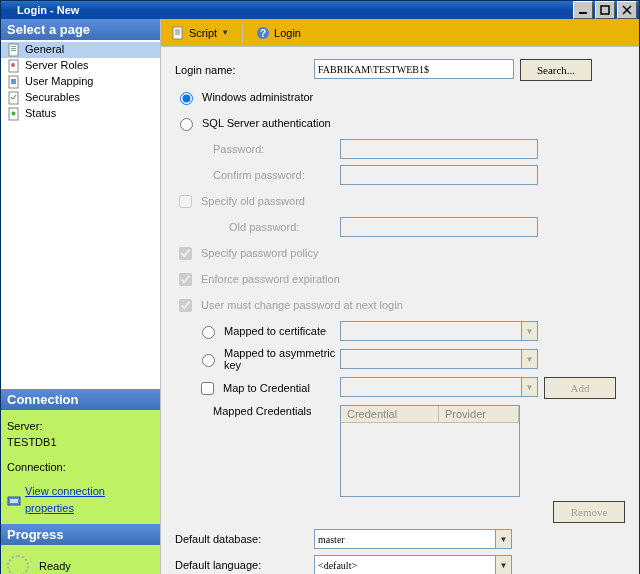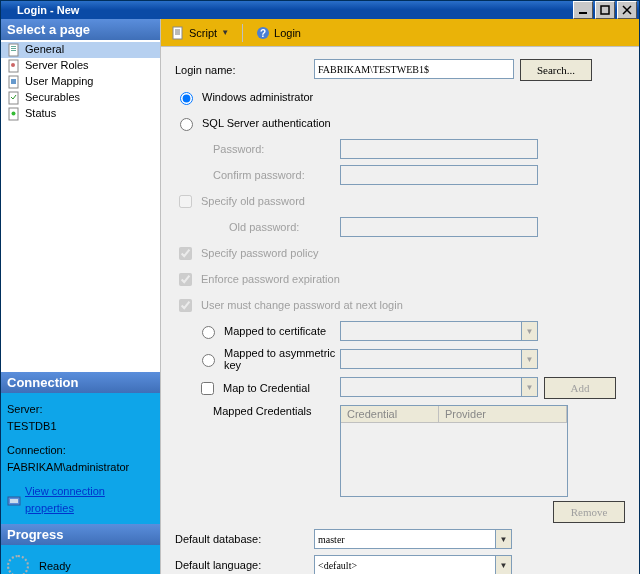--- a/index.html
+++ b/index.html
@@ -66,21 +66,21 @@
   }
   .page-item.selected {
     background: #b6d0f0;
   }
   .page-icon {
     width: 14px; height: 14px;
     display: inline-flex; align-items: center; justify-content: center;
   }
   .left-spacer { flex: 1; background: #fff; }
   .conn-panel, .prog-panel {
-    background: #0ea5e9;
+    background: #bef264;
   }
   .conn-body {
     padding: 8px 6px;
     line-height: 1.5;
   }
   .conn-body .link {
     color: #0033cc; text-decoration: underline;
   }
   .prog-body {
     padding: 10px 6px;
@@ -148,21 +148,21 @@
     padding: 0 8px;
   }
   .btn[disabled] { color: #a0a0a0; }
   .radio, .check {
     display: inline-flex; align-items: center; gap: 6px;
   }
   .cred-box {
     border: 1px solid #7f9db9;
     background: #f0f0f0;
     height: 92px;
-    width: 228px;
+    width: 180px;
   }
   .cred-header {
     display: flex;
     background: #ece9d8;
     border-bottom: 1px solid #c0c0c0;
   }
   .cred-header div {
     padding: 2px 6px;
     border-right: 1px solid #c0c0c0;
     color: #888;
@@ -261,21 +261,20 @@
 
       <div class="left-spacer"></div>
 
       <div class="conn-panel">
         <div class="panel-header">Connection</div>
         <div class="conn-body">
           <div>Server:</div>
           <div>TESTDB1</div>
           <div style="height:8px;"></div>
           <div>Connection:</div>
-          <div>FABRIKAM\administrator</div>
           <div style="height:8px;"></div>
           <div style="display:flex;align-items:center;gap:4px;">
             <span>
                 <svg width="14" height="14">
                   <rect x="1" y="4" width="12" height="8" fill="#5a8edc" stroke="#2a5a9a"></rect>
                   <rect x="3" y="6" width="8" height="4" fill="#cde"></rect>
                 </svg>
               </span>
             <span class="link">View connection properties</span>
           </div>

